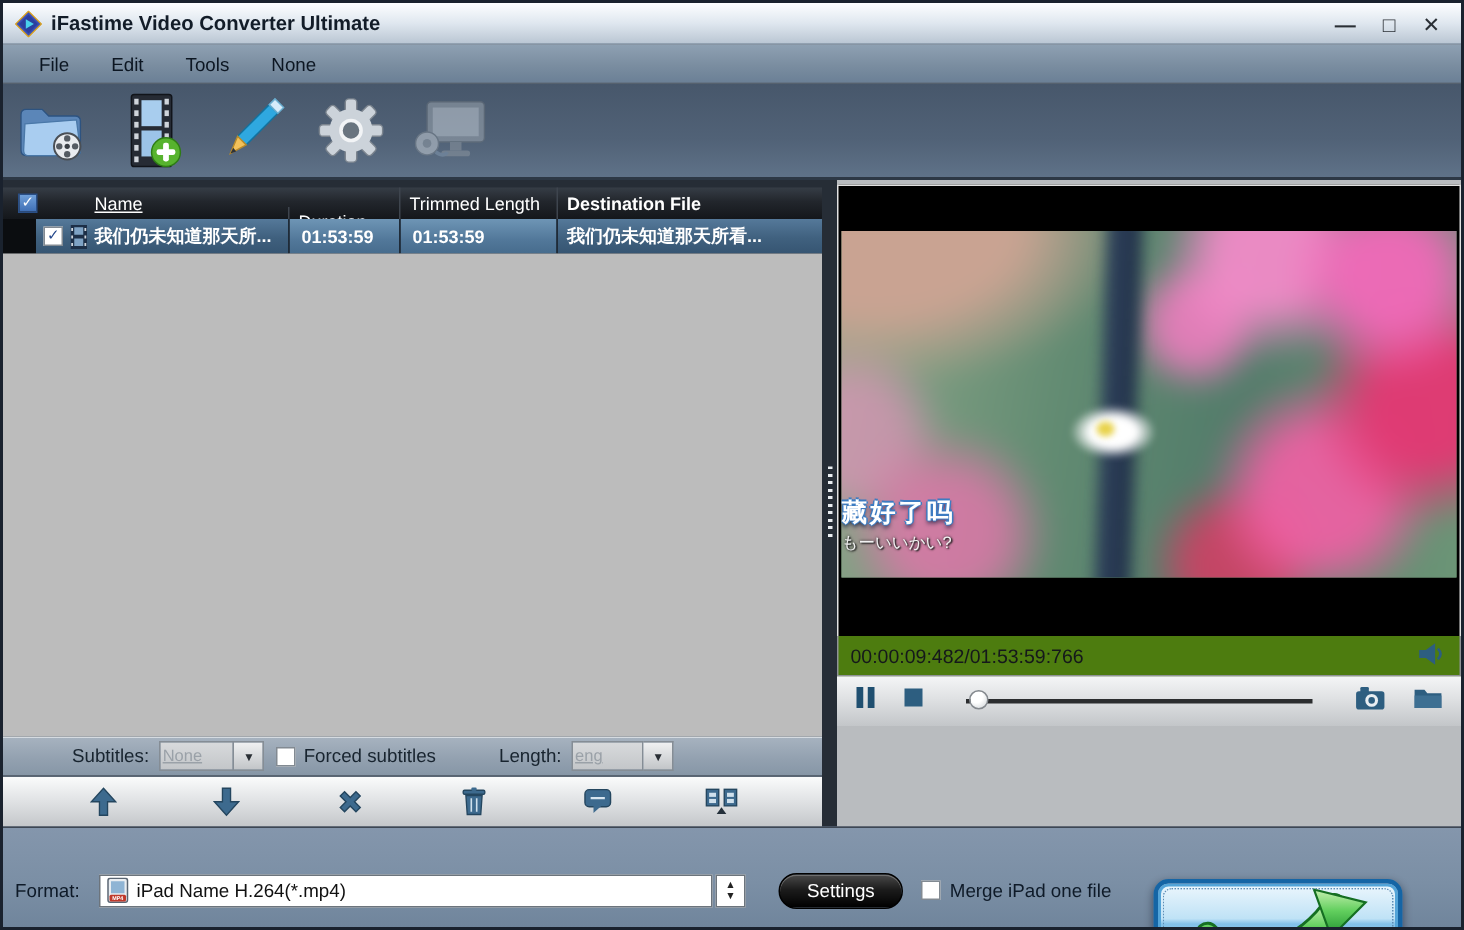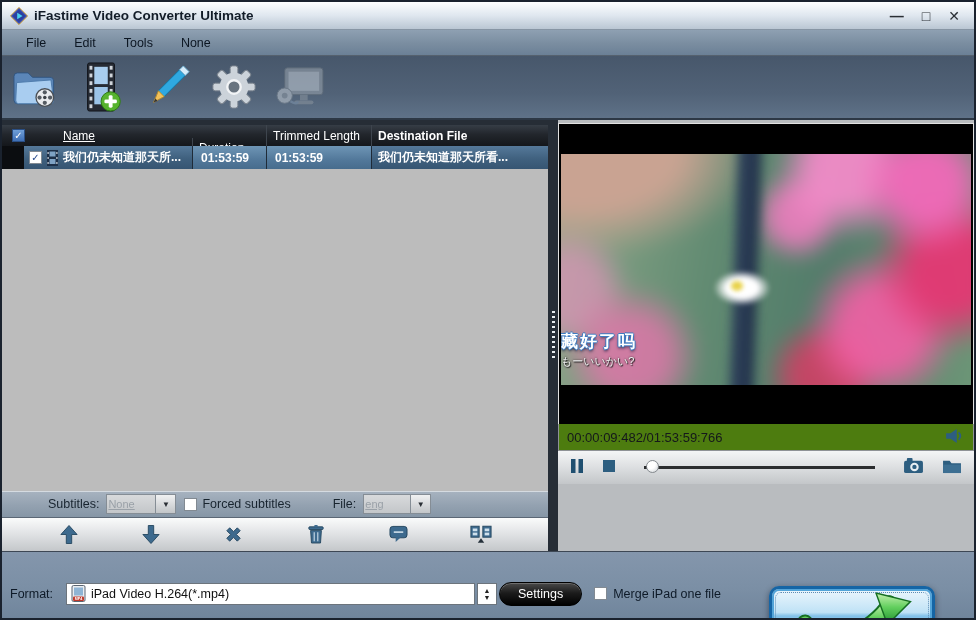--- a/index.html
+++ b/index.html
@@ -236,21 +236,21 @@
       </div>
 
       <div class="list-empty"></div>
 
       <div class="subbar">
         <span style="margin-left:46px">Subtitles:</span>
         <span class="combo-dis" style="width:50px;margin-left:7px">None</span>
         <span class="combo-btn">▼</span>
         <span class="cb" style="margin-left:8px"></span>
         <span style="margin-left:5px">Forced subtitles</span>
-        <span style="margin-left:42px">File:</span>
+        <span style="margin-left:42px">Length:</span>
         <span class="combo-dis" style="width:48px;margin-left:7px">eng</span>
         <span class="combo-btn">▼</span>
       </div>
 
       <div class="toolsbar">
         <span class="ibtn">
           <svg width="18" height="21" viewBox="0 0 20 22">
               <path d="M10 1 L19 11 L13 11 L13 21 L7 21 L7 11 L1 11 Z" fill="#3d6a8e" stroke="#24465f"></path>
             </svg>
         </span>
@@ -359,27 +359,27 @@
 
     <div class="frow" style="left:8px; top:30px;">
       <span class="lbl">Format:</span>
       <span class="combo" style="width:409px">
         <svg class="mp4-ico" viewBox="0 0 15 17">
           <rect x="1" y="0.5" width="13" height="16" rx="1.5" fill="#e9edf1" stroke="#5a6572"></rect>
           <rect x="3" y="2.5" width="9" height="8" fill="#8fb4d4"></rect>
           <rect x="2" y="11.5" width="11" height="4.5" rx="1" fill="#c0392b"></rect>
           <text x="7.5" y="15.2" font-size="3.6" fill="#fff" text-anchor="middle" font-family="Liberation Sans, sans-serif" font-weight="bold">MP4</text>
         </svg>
-        <span>iPad Video H.264(*.mp4)</span>
+        <span>iPad Name H.264(*.mp4)</span>
       </span>
       <span class="stepper">
         <span>▲</span>
         <span>▼</span>
       </span>
-      <span class="pill" style="margin-left:2px">Settings</span>
+      <span class="pill" style="margin-left:22px">Settings</span>
       <span class="cb" style="margin-left:12px"></span>
       <span style="margin-left:6px">Merge iPad one file</span>
     </div>
 
     <div class="convert-btn">
       <div class="convert-focus"></div>
       <svg width="130" height="46" viewBox="0 0 130 48">
         <defs>
           <linearGradient id="ga" x1="0" y1="0" x2="0" y2="1">
             <stop offset="0" stop-color="#c6f0b0"></stop>

